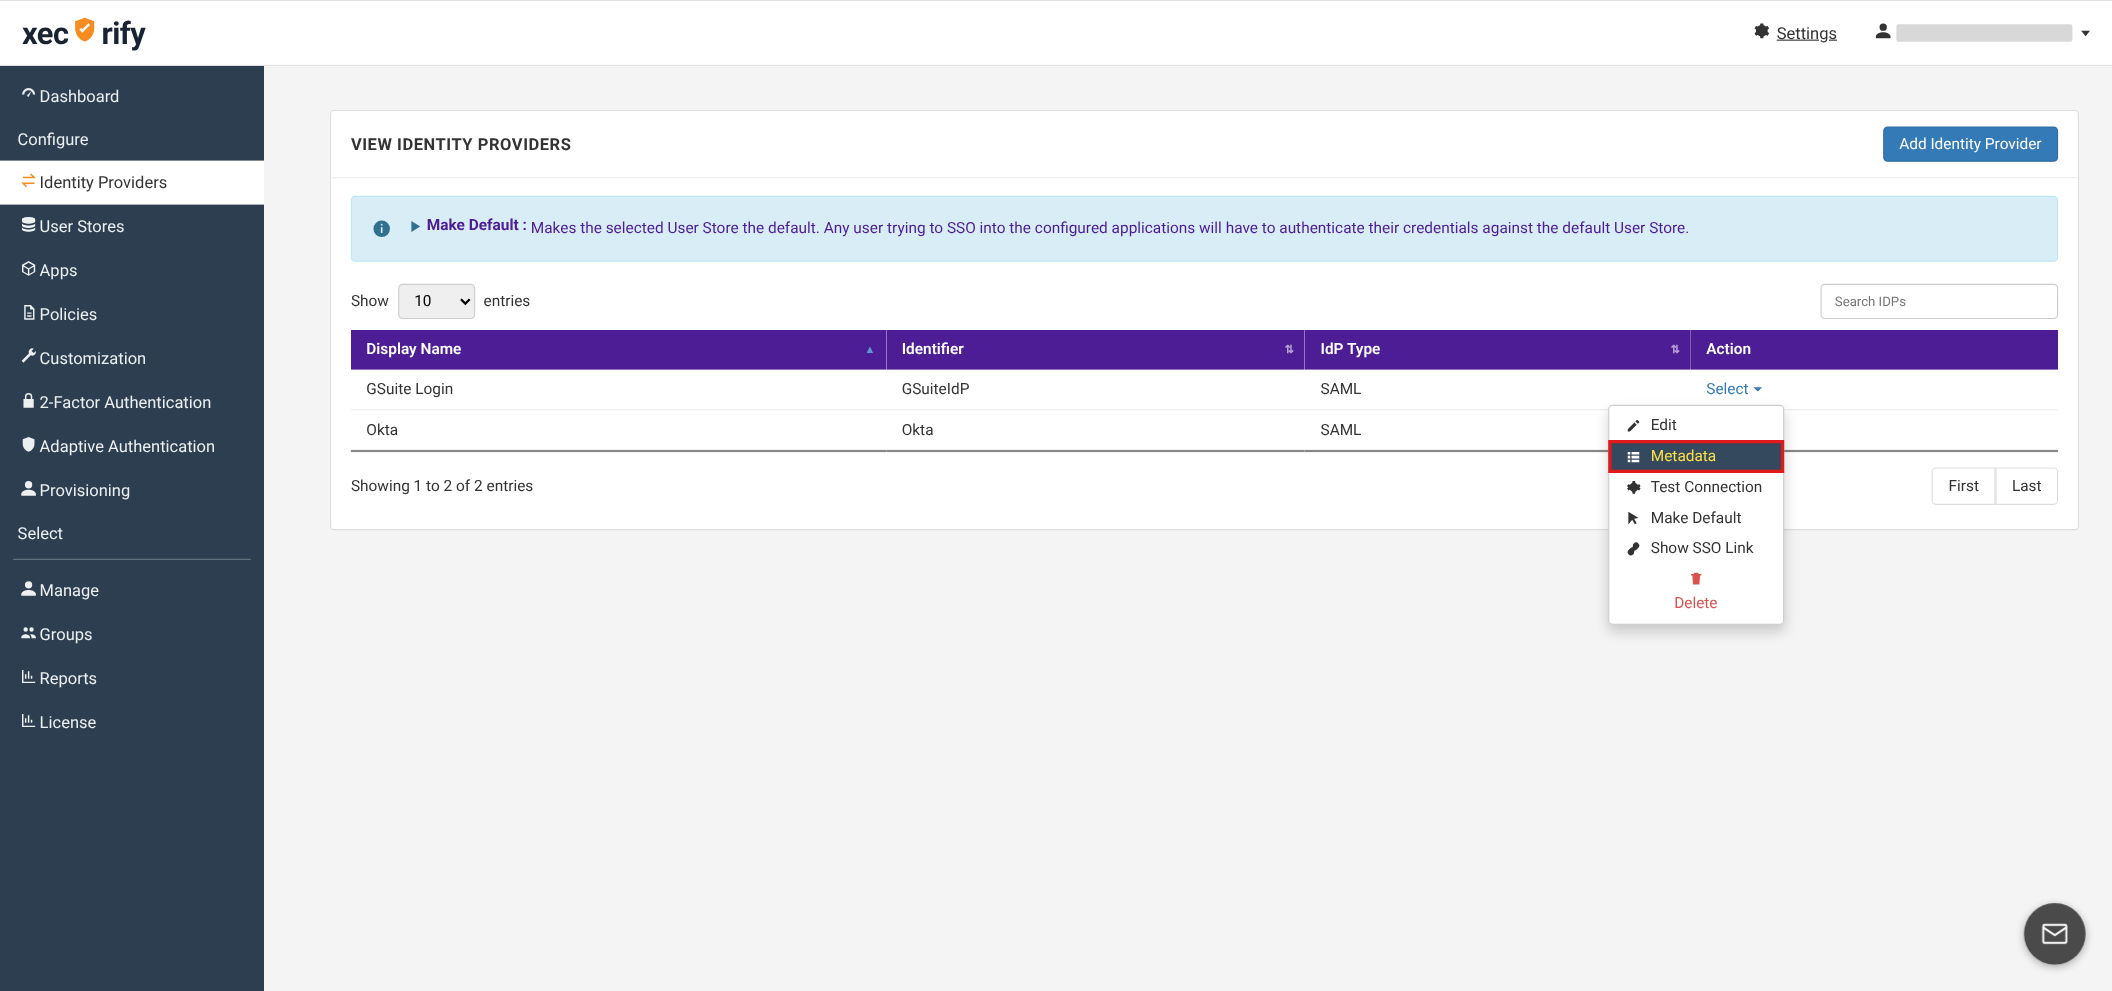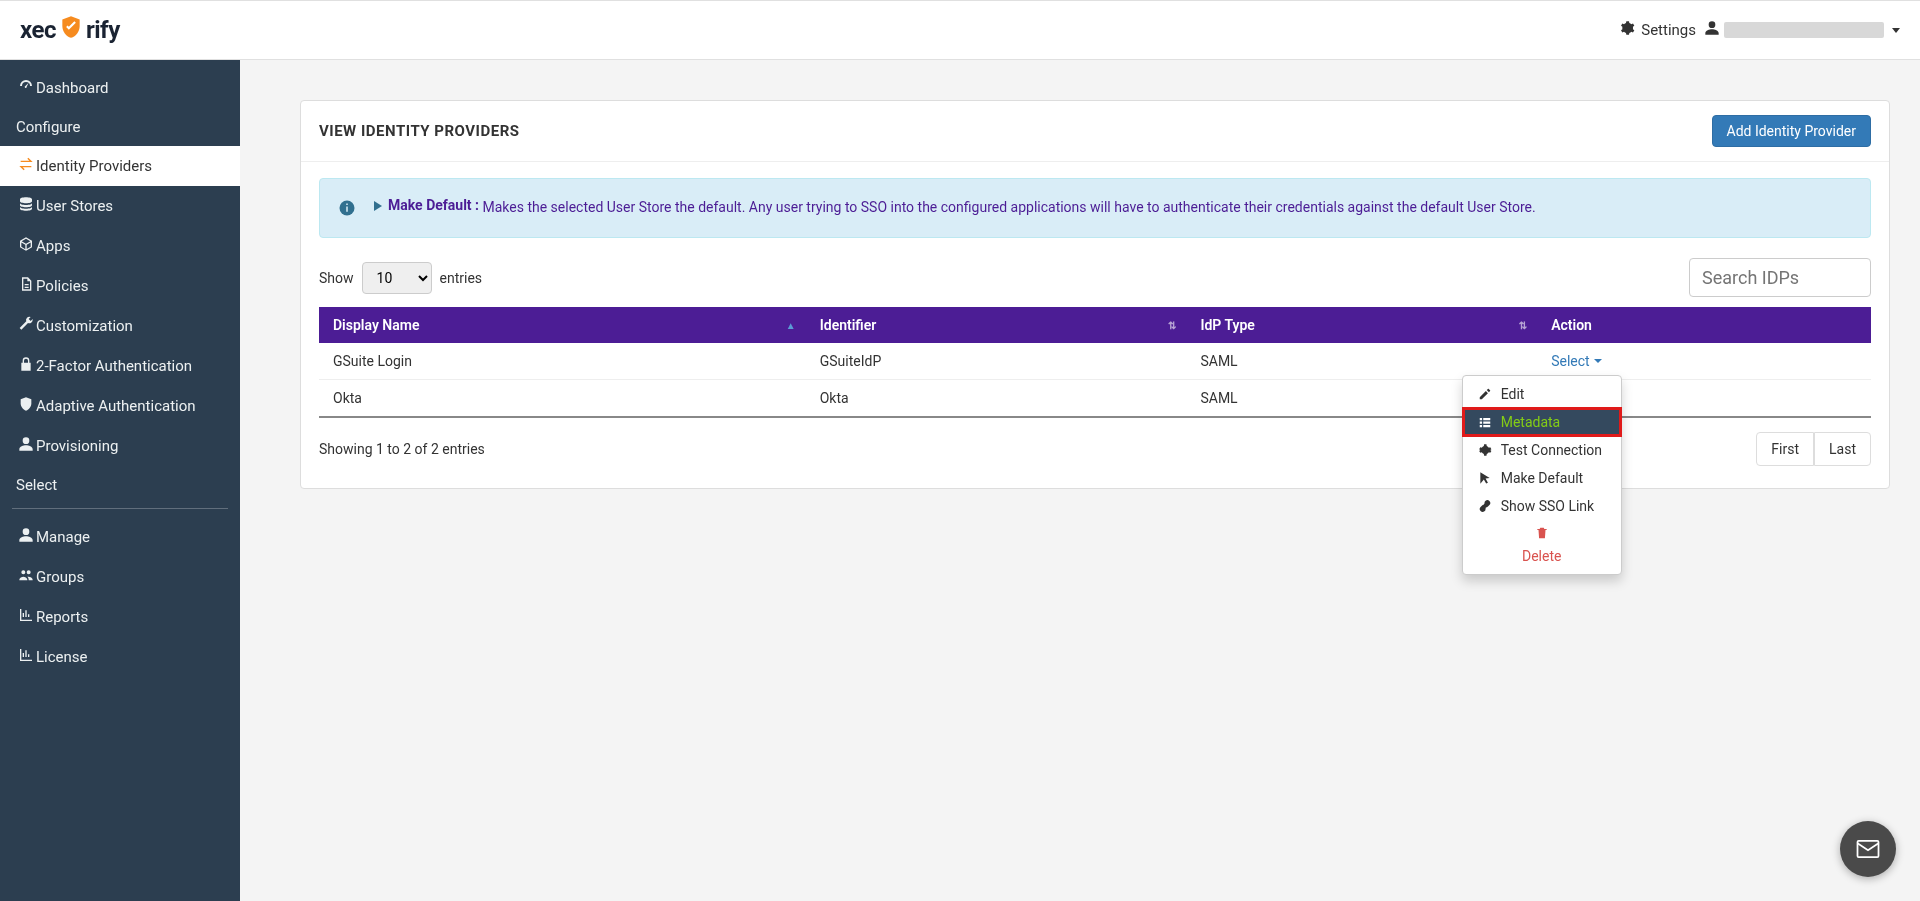--- a/index.html
+++ b/index.html
@@ -1,21 +1,21 @@
 <!DOCTYPE html>
 <html><head>
 <meta charset="utf-8">
 <style>
 * { margin: 0; padding: 0; box-sizing: border-box; font-family: -apple-system, BlinkMacSystemFont, "Segoe UI", Roboto, "Helvetica Neue", Arial, sans-serif; }
 body { background: #f4f4f4; overflow-x: hidden; }
 
 .topbar { height: 60px; background: #fff; border-top: 1px solid #e0e0e0; border-bottom: 1px solid #e0e0e0; display: flex; align-items: center; justify-content: space-between; padding: 0 20px; }
-.logo { display: flex; align-items: center; font-size: 24px; font-weight: 700; color: #1a2332; letter-spacing: -0.5px; }
+.logo { display: flex; align-items: center; font-size: 28px; font-weight: 700; color: #1a2332; letter-spacing: -0.5px; }
 .logo-shield { margin: 0 2px; color: #f68b1f; font-size: 26px; }
-.topbar-right { display: flex; align-items: center; gap: 8px; color: #333; }
+.topbar-right { display: flex; align-items: center; gap: 34px; color: #333; text-decoration: underline; }
 .settings-link { display: flex; align-items: center; gap: 6px; font-size: 15px; cursor: pointer; }
 .user-area { display: flex; align-items: center; gap: 4px; font-size: 15px; cursor: pointer; }
 .user-blur { background: #d8d8d8; color: transparent; padding: 2px 8px; border-radius: 2px; width: 160px; height: 16px; display: inline-block; filter: blur(0.5px); }
 .caret-down { display: inline-block; width: 0; height: 0; border-left: 4px solid transparent; border-right: 4px solid transparent; border-top: 5px solid #333; margin-left: 4px; }
 
 .layout { display: flex; min-height: calc(100vh - 60px); }
 
 .sidebar { width: 240px; background: #2c3e50; color: #fff; padding-top: 8px; }
 .sidebar-item { display: flex; align-items: center; padding: 10px 16px; font-size: 15px; cursor: pointer; color: #ecf0f1; }
 .sidebar-item.active { background: #fff; color: #333; }
@@ -33,36 +33,36 @@
 
 .info-box { background: #d9edf7; border: 1px solid #bce8f1; color: #4c1d95; border-radius: 4px; padding: 16px 18px; display: flex; gap: 16px; align-items: flex-start; margin-bottom: 20px; }
 .info-icon-wrap { padding-top: 4px; }
 .info-icon-wrap svg { width: 18px; height: 18px; fill: #31708f; }
 .info-text b { display: inline-flex; align-items: center; gap: 4px; }
 .info-text { line-height: 1.5; font-size: 14px; }
 
 .table-controls { display: flex; align-items: center; justify-content: space-between; margin-bottom: 10px; }
 .show-entries { display: flex; align-items: center; gap: 8px; font-size: 14px; color: #333; }
 .show-entries select { padding: 6px 10px; border: 1px solid #ccc; border-radius: 4px; font-size: 14px; min-width: 70px; }
-.search-input { padding: 8px 12px; border: 1px solid #ccc; border-radius: 4px; font-size: 18px; width: 182px; }
+.search-input { padding: 8px 12px; border: 1px solid #ccc; border-radius: 4px; font-size: 12px; width: 216px; }
 
 table { width: 100%; border-collapse: collapse; }
 thead { background: #4c1d95; color: #fff; }
 thead th { text-align: left; padding: 10px 14px; font-size: 14px; font-weight: 600; position: relative; }
 .sort-ind { position: absolute; right: 10px; top: 50%; transform: translateY(-50%); font-size: 10px; opacity: 0.6; }
 .sort-ind.active { color: #5b9bd5; opacity: 1; }
 tbody td { padding: 10px 14px; font-size: 14px; color: #333; border-bottom: 1px solid #eee; }
 tbody tr:last-child td { border-bottom: 2px solid #888; }
 
 .select-link { color: #337ab7; cursor: pointer; font-size: 14px; display: inline-flex; align-items: center; gap: 4px; position: relative; }
 .select-caret { display: inline-block; width: 0; height: 0; border-left: 4px solid transparent; border-right: 4px solid transparent; border-top: 4px solid #337ab7; }
 
 .dropdown-menu { position: absolute; top: 22px; right: -20px; background: #fff; border: 1px solid #ccc; border-radius: 4px; box-shadow: 0 6px 12px rgba(0,0,0,0.175); min-width: 160px; z-index: 100; padding: 4px 0; }
 .dropdown-menu .ditem { display: flex; align-items: center; gap: 8px; padding: 6px 14px; font-size: 14px; color: #333; cursor: pointer; white-space: nowrap; }
-.dropdown-menu .ditem.highlight { background: #34495e; color: #84cc16; outline: 3px solid #e01a1a; outline-offset: -2px; }
+.dropdown-menu .ditem.highlight { background: #34495e; color: #fde047; outline: 3px solid #e01a1a; outline-offset: -2px; }
 .dropdown-menu .ditem.highlight .d-icon svg { fill: #fff; }
 .dropdown-menu .ditem.danger { color: #d9534f; flex-direction: column; }
 .dropdown-menu .ditem.danger .d-icon svg { fill: #d9534f; }
 .d-icon { width: 16px; display: flex; align-items: center; justify-content: center; }
 .d-icon svg { width: 14px; height: 14px; fill: #333; }
 
 .table-footer { display: flex; align-items: center; justify-content: space-between; margin-top: 14px; }
 .showing-text { font-size: 14px; color: #333; }
 .pagination { display: flex; gap: 0; }
 .pagination .pbtn { padding: 8px 14px; border: 1px solid #ddd; background: #fff; font-size: 14px; color: #333; cursor: pointer; }

